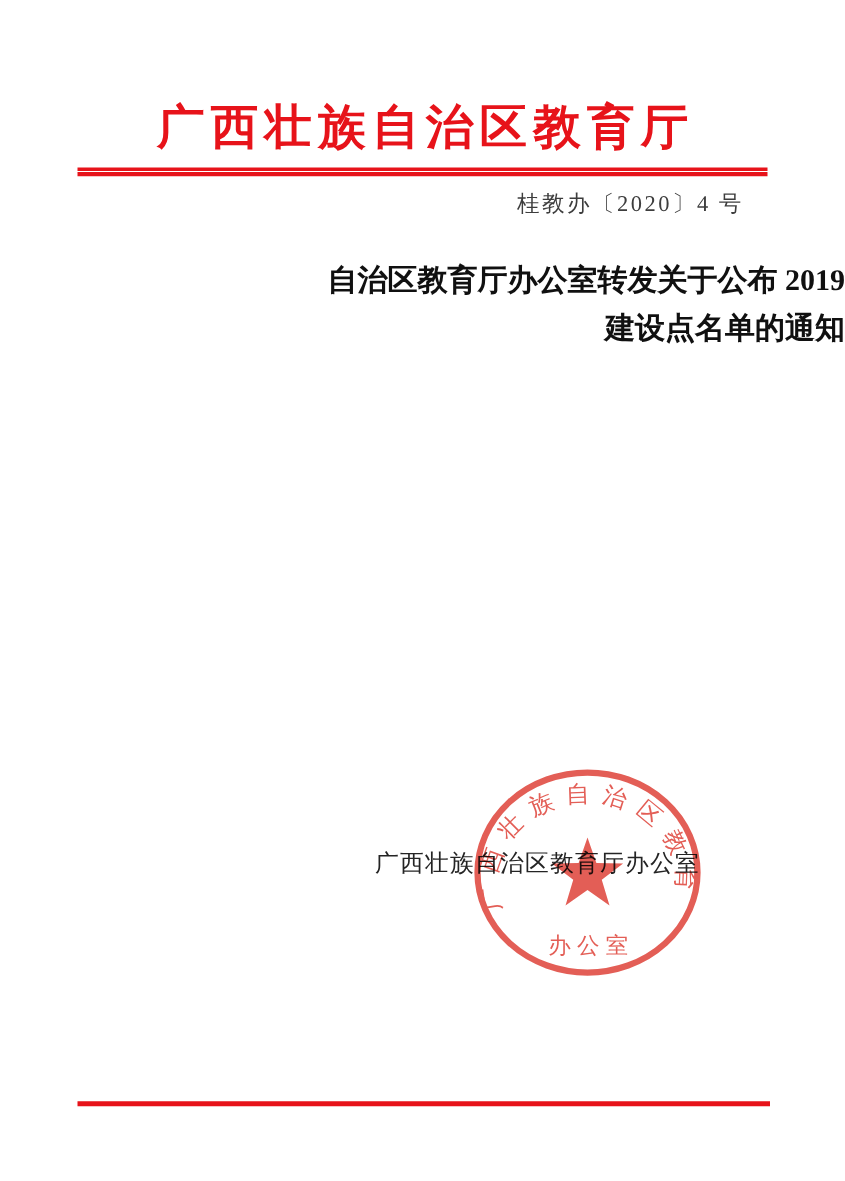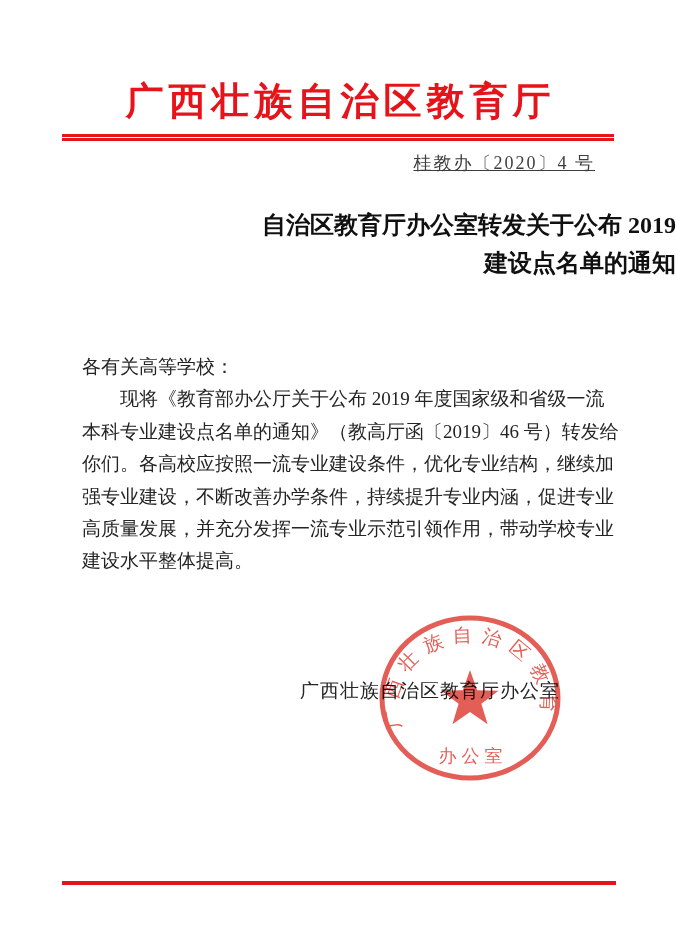--- a/index.html
+++ b/index.html
@@ -24,21 +24,21 @@
   .header-rule{
     position:absolute;top:134px;left:62px;width:552px;height:7px;
     background:linear-gradient(to bottom,
       #e7131a 0px,#e7131a 3px,
       #ffffff 3px,#ffffff 4px,
       #e7131a 4px,#e7131a 7px);
   }
   .doc-number{
     position:absolute;top:151px;right:81px;
     font-size:18px;color:#3d3d3d;
-    letter-spacing:2px;white-space:nowrap;text-decoration:underline;
+    letter-spacing:2px;white-space:nowrap;
   }
   
   .doc-title{
     position:absolute;top:206px;left:0;right:0;
     text-align:right;
     font-size:24px;font-weight:bold;color:#101010;
     line-height:38px;
   }
   .doc-title .t-line{white-space:nowrap;}
   
@@ -83,29 +83,20 @@
 
   <div class="header-rule"></div>
 
   <div class="doc-number">桂教办〔2020〕4 号</div>
 
   <div class="doc-title">
     <div class="t-line">自治区教育厅办公室转发关于公布 2019</div>
     <div class="t-line">建设点名单的通知</div>
   </div>
 
-  <div class="body-text">
-    <div class="b-line salutation">各有关高等学校：</div>
-    <div class="b-line indent">现将《教育部办公厅关于公布 2019 年度国家级和省级一流</div>
-    <div class="b-line">本科专业建设点名单的通知》（教高厅函〔2019〕46 号）转发给</div>
-    <div class="b-line">你们。各高校应按照一流专业建设条件，优化专业结构，继续加</div>
-    <div class="b-line">强专业建设，不断改善办学条件，持续提升专业内涵，促进专业</div>
-    <div class="b-line">高质量发展，并充分发挥一流专业示范引领作用，带动学校专业</div>
-    <div class="b-line para-last">建设水平整体提高。</div>
-  </div>
 
   <div class="signature-block">
     <div class="sig-org">广西壮族自治区教育厅办公室</div>
   </div>
 
   <div class="seal">
     <svg viewBox="0 0 184 168" xmlns="http://www.w3.org/2000/svg">
       <ellipse cx="92" cy="84" rx="88" ry="80" fill="none" stroke="#dd3a30" stroke-width="5"></ellipse>
       <path id="sealArc" d="M 26 117 A 72 64 0 1 1 158 117" fill="none"></path>
       <text font-size="19" fill="#dd3a30" letter-spacing="9" font-family="Liberation Serif, DejaVu Serif, serif">

